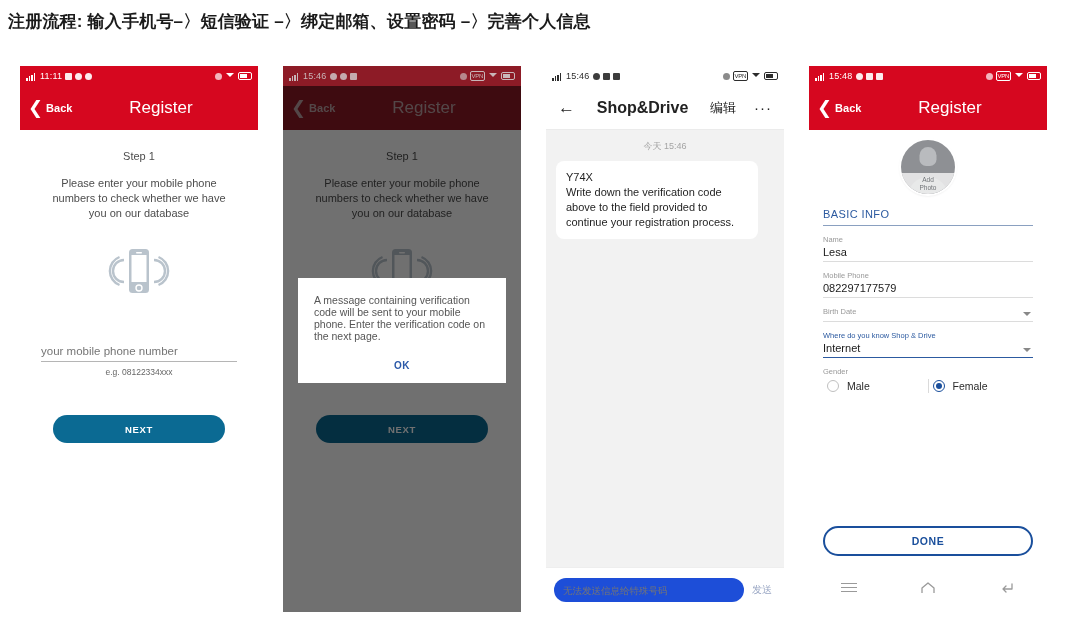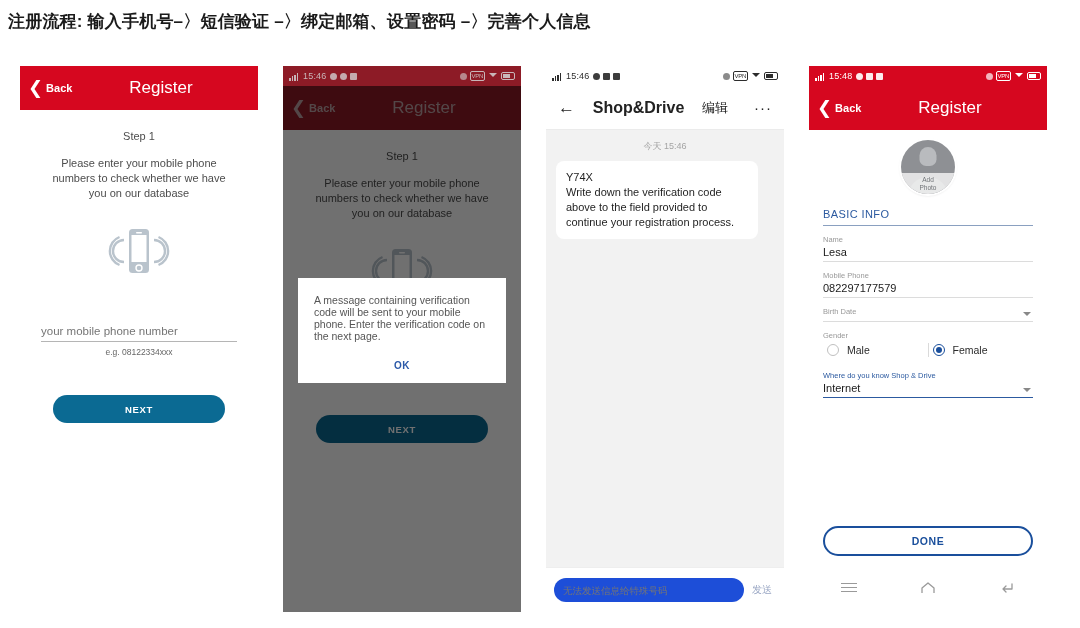--- a/index.html
+++ b/index.html
@@ -99,21 +99,21 @@
   .chev {
     margin-left: 8px; font-size: 18px; font-weight: bold; line-height: 1;
   }
   .back-label { font-size: 11px; margin-left: 3px; font-weight: 600; }
   .appbar-title {
     position: absolute; left: 0; right: 0; text-align: center;
     font-size: 17px; font-weight: 500; pointer-events: none; margin-left: 44px;
   }
   .arrow-left { margin-left: 12px; font-size: 17px; line-height: 1; }
   .sms-title { font-size: 16px; font-weight: bold; margin: 0 auto; }
-  .sms-edit { font-size: 13px; color: #222; margin-right: 26px; }
+  .sms-edit { font-size: 13px; color: #222; margin-right: 18px; }
   .sms-more { font-size: 15px; color: #222; margin-right: 12px; letter-spacing: 1px; }
 
   
   .reg-body {
     position: relative; height: 482px;
     background: #fff; display: flex; flex-direction: column;
     align-items: center; padding-top: 20px;
   }
   .step-label { font-size: 11px; color: #4d4d4d; margin-bottom: 14px; }
   .step-desc {
@@ -260,20 +260,39 @@
     font-size: 10.5px; font-weight: bold; letter-spacing: 0.6px;
     font-family: inherit; cursor: pointer;
   }
 </style>
 </head>
 <body>
 
 <div id="page-title">注册流程: 输入手机号–〉短信验证 –〉绑定邮箱、设置密码 –〉完善个人信息</div>
 
 <div class="phone" id="phone1">
+  <div class="statusbar">
+    <div class="sb-left">
+      <span class="sig">
+          <i></i>
+          <i></i>
+          <i></i>
+          <i></i>
+        </span>
+      <span class="sb-time">11:11</span>
+      <span class="sb-sq"></span>
+      <span class="sb-dot"></span>
+      <span class="sb-dot"></span>
+    </div>
+    <div class="sb-right">
+      <span class="sb-dot" style="opacity:.7"></span>
+      <span class="sb-wifi"></span>
+      <span class="sb-batt"></span>
+    </div>
+  </div>
   <div class="appbar">
     <span class="chev">❮</span>
     <span class="back-label">Back</span>
     <span class="appbar-title">Register</span>
   </div>
   <div class="reg-body">
     <div class="step-label">Step 1</div>
     <div class="step-desc">Please enter your mobile phone numbers to check whether we have you on our database</div>
     <div class="phone-icon">
       <svg width="64" height="62" viewBox="0 0 64 62">
@@ -440,39 +459,39 @@
     <div class="f-group">
       <div class="f-label">Mobile Phone</div>
       <div class="f-value">082297177579</div>
     </div>
 
     <div class="f-group">
       <div class="f-label">Birth Date</div>
       <span class="f-caret"></span>
     </div>
 
+    <div class="f-group f-underline-blue">
+      <div class="f-label blue">Where do you know Shop &amp; Drive</div>
+      <div class="f-value">Internet</div>
+      <span class="f-caret"></span>
+    </div>
+
     <div class="f-group group-gender">
       <div class="f-label">Gender</div>
       <div class="radio-row">
         <div class="radio-item">
           <span class="radio-circle"></span>
           <span class="radio-label">Male</span>
         </div>
         <span class="radio-sep"></span>
         <div class="radio-item">
           <span class="radio-circle on"></span>
           <span class="radio-label">Female</span>
         </div>
       </div>
-    </div>
-
-    <div class="f-group f-underline-blue">
-      <div class="f-label blue">Where do you know Shop &amp; Drive</div>
-      <div class="f-value">Internet</div>
-      <span class="f-caret"></span>
     </div>
 
     <button class="btn-done">DONE</button>
   </div>
   <div class="navbar">
     <span class="nav-ico ico-recent">
         <i></i>
         <i></i>
         <i></i>
       </span>

